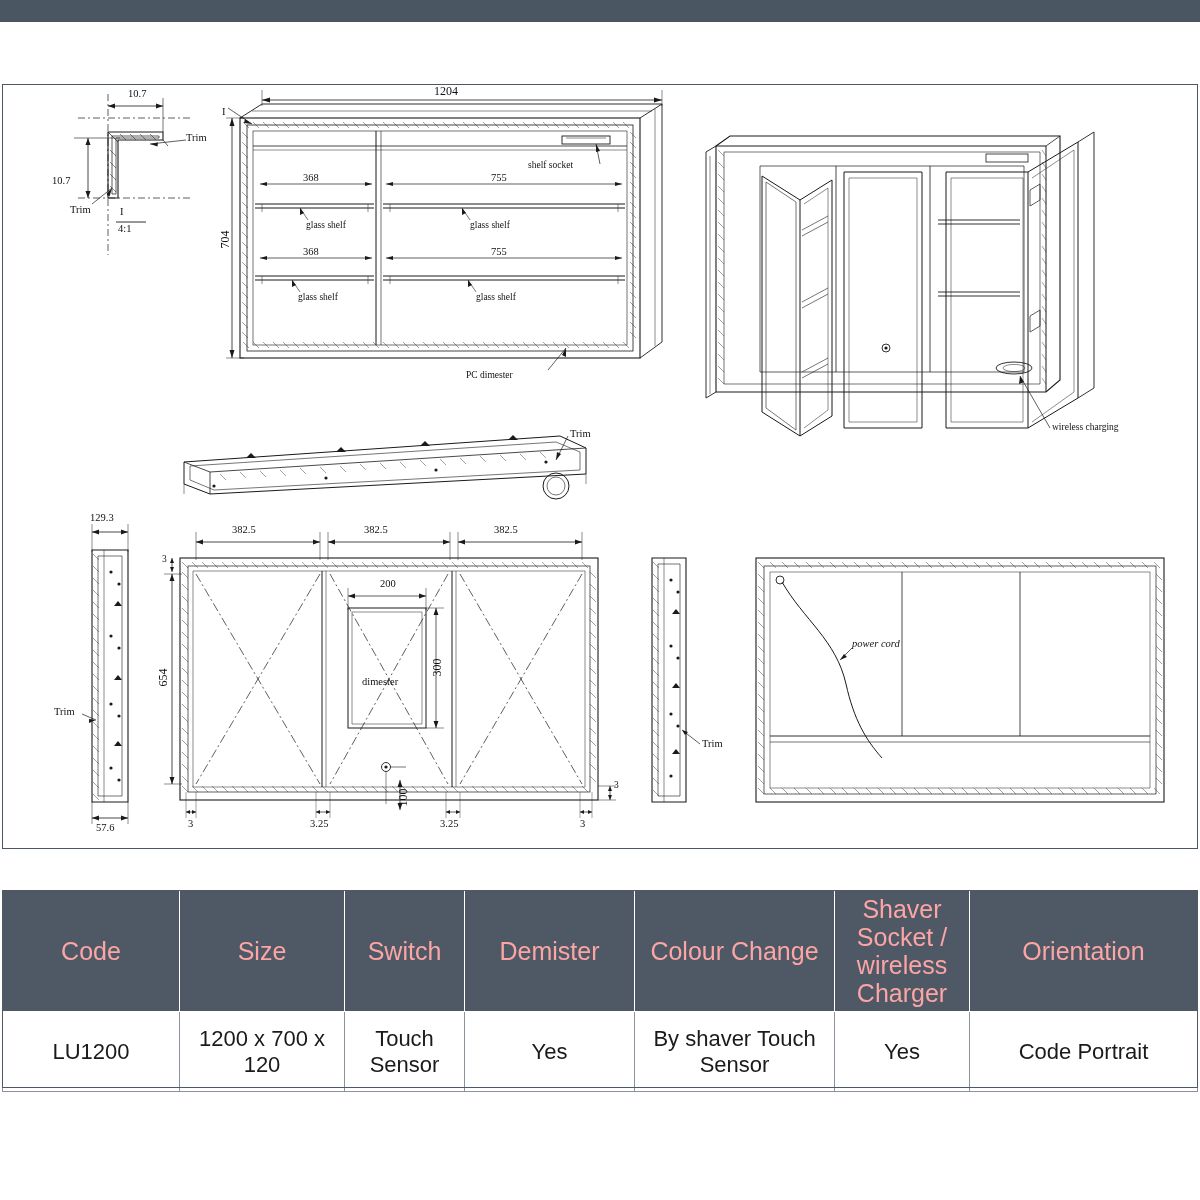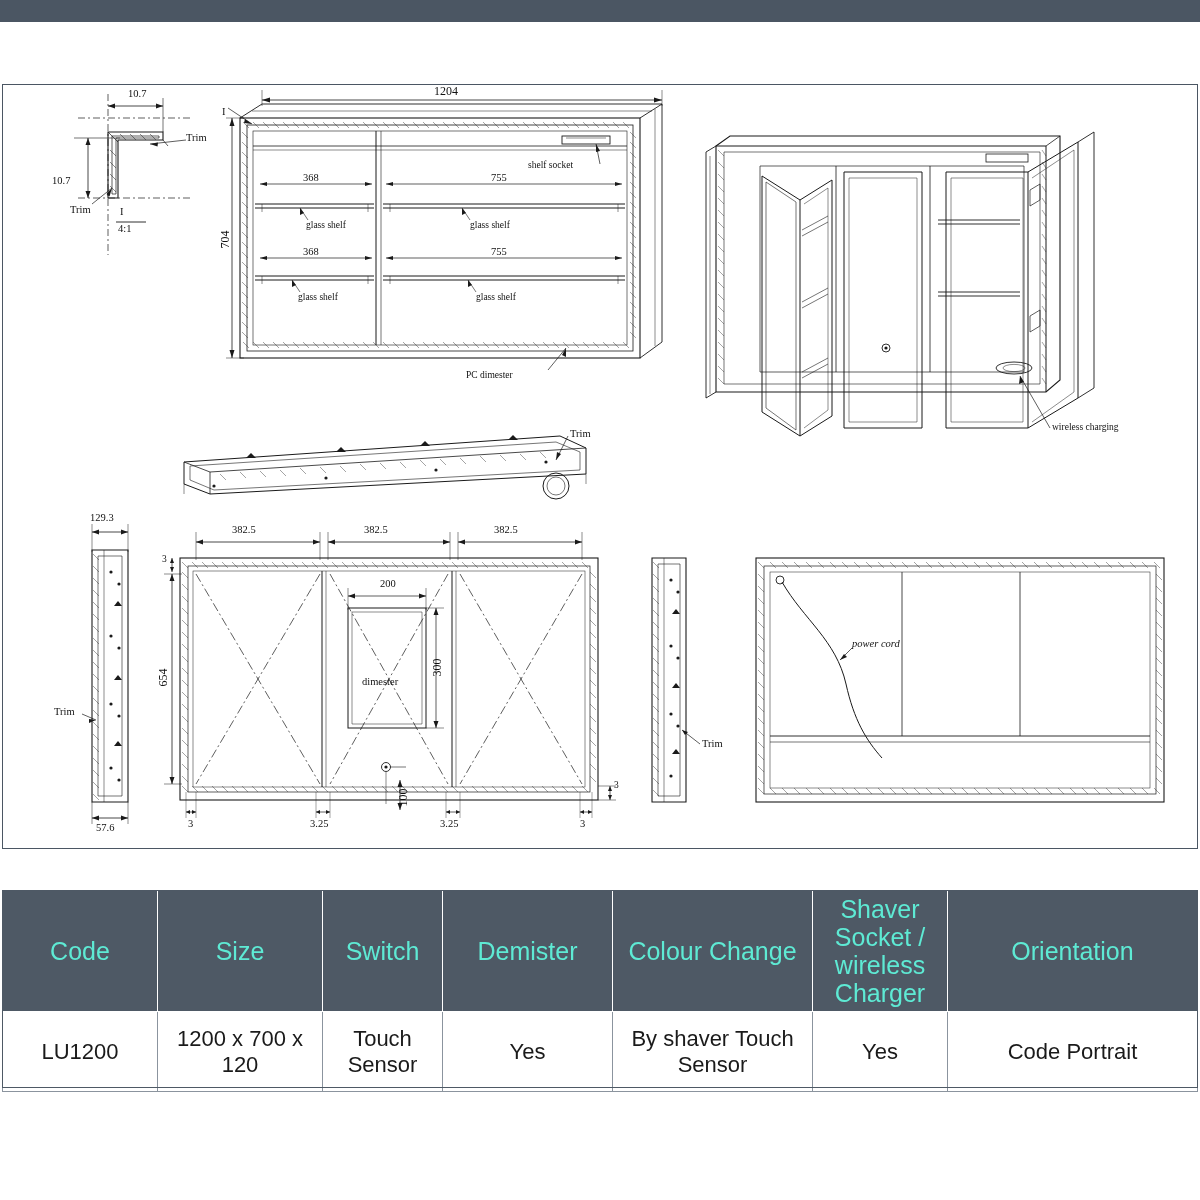--- a/index.html
+++ b/index.html
@@ -40,21 +40,21 @@
     font-family:"Liberation Sans", sans-serif;
   }
   .spec th, .spec td {
     border:1px solid #ffffff;
     text-align:center;
     vertical-align:middle;
     font-weight:normal;
   }
   .spec thead th {
     background:#4e5965;
-    color:#5eead4;
+    color:#fca5a5;
     font-size:25px;
     height:118px;
     padding:4px 6px;
     line-height:1.12;
   }
   .spec tbody td {
     background:#ffffff;
     color:#1a1a1a;
     font-size:22px;
     height:80px;
@@ -509,21 +509,21 @@
 
 <div class="lbl small" style="left:702px; top:658px;">Trim</div>
 
 <div class="lbl small" style="left:852px; top:558px;font-style:italic;">power cord</div>
 
 </div>
 
 <table class="spec">
   <thead>
     <tr>
-      <th style="width:155px;">Code</th>
+      <th style="width:177px;">Code</th>
       <th style="width:165px;">Size</th>
       <th style="width:120px;">Switch</th>
       <th style="width:170px;">Demister</th>
       <th style="width:200px;">Colour Change</th>
       <th style="width:135px;">Shaver Socket / wireless Charger</th>
       <th>Orientation</th>
     </tr>
   </thead>
   <tbody>
     <tr>

